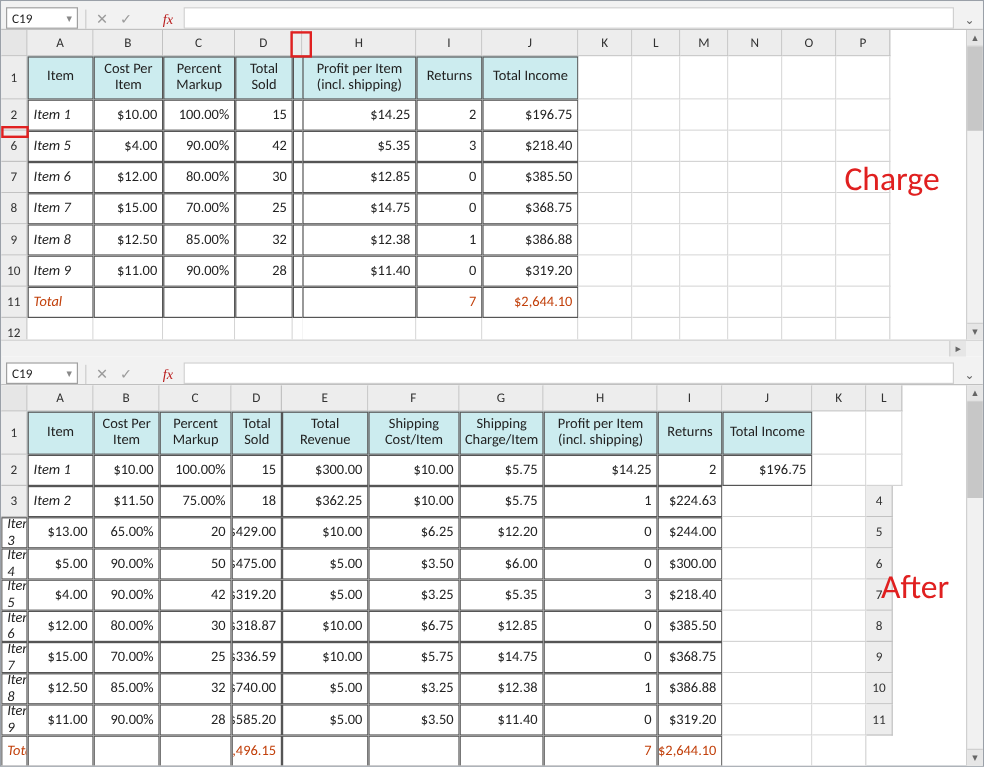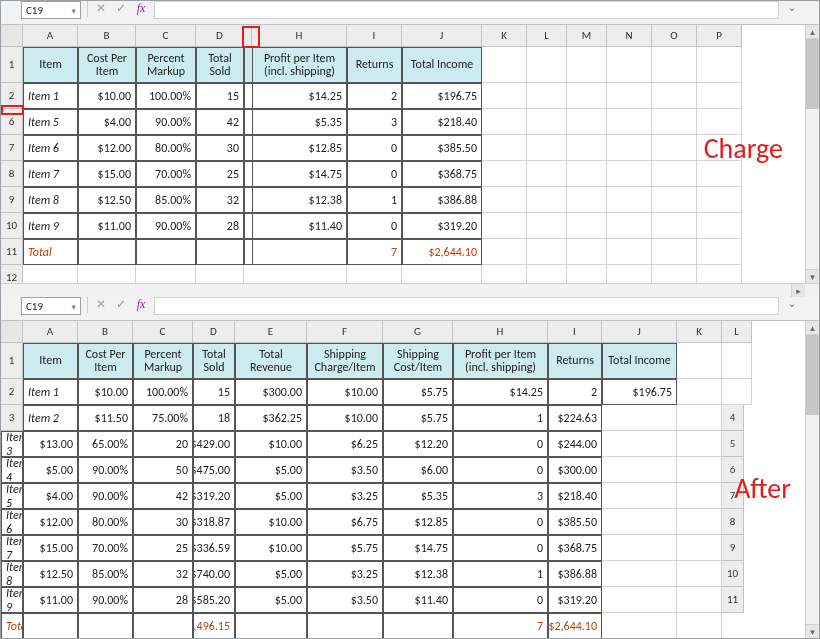--- a/index.html
+++ b/index.html
@@ -14,39 +14,39 @@
     position: relative;
     overflow: hidden;
   }
 
   
   .fbar {
     height: 24px;
     background: #f2f2f2;
     border-bottom: 1px solid #c0c0c0;
     display: flex;
-    align-items: flex-start;
-    padding: 0 20px;
+    align-items: flex-end;
+    padding: 0 4px;
     gap: 6px;
   }
   .cellref {
     width: 60px;
     height: 18px;
     border: 1px solid #a0a0a0;
     background: #fff;
     font-size: 11px;
     padding: 0 4px;
     display: flex;
     align-items: center;
     justify-content: space-between;
   }
   .cellref .dd { color: #888; font-size: 9px; }
   .fbar .sep { width: 1px; height: 16px; background: #ccc; }
   .fbar .icon { color: #9b9b9b; font-size: 12px; width: 14px; text-align: center; user-select: none; }
-  .fbar .fx { font-style: italic; font-family: 'Times New Roman', serif; color: #a21caf; }
+  .fbar .fx { font-style: italic; font-family: 'Times New Roman', serif; color: #b91c1c; margin-left: 15px; }
   .fbar .formula-input {
     flex: 1;
     height: 18px;
     border: 1px solid #d0d0d0;
     background: #fff;
   }
   .fbar .expand {
     width: 14px; height: 14px; color: #666; font-size: 10px; text-align: center; line-height: 14px;
   }
   .corner {
@@ -358,22 +358,22 @@
         <div class="col-head">I</div>
         <div class="col-head">J</div>
         <div class="col-head">K</div>
         <div class="col-head">L</div>
         <div class="row-head" style="height: 36px;">1</div>
         <div class="cell hdr">Item</div>
         <div class="cell hdr">Cost Per Item</div>
         <div class="cell hdr">Percent Markup</div>
         <div class="cell hdr">Total Sold</div>
         <div class="cell hdr">Total Revenue</div>
+        <div class="cell hdr">Shipping Cost/Item</div>
         <div class="cell hdr">Shipping Charge/Item</div>
-        <div class="cell hdr">Shipping Cost/Item</div>
         <div class="cell hdr">Profit per Item (incl. shipping)</div>
         <div class="cell hdr">Returns</div>
         <div class="cell hdr">Total Income</div>
         <div class="cell" style="height: 36px;"></div>
         <div class="cell" style="height: 36px;"></div>
         <div class="row-head" style="height: 26px;">2</div>
         <div class="cell border left">Item 1</div>
         <div class="cell border">$10.00</div>
         <div class="cell border">100.00%</div>
         <div class="cell border">15</div>

